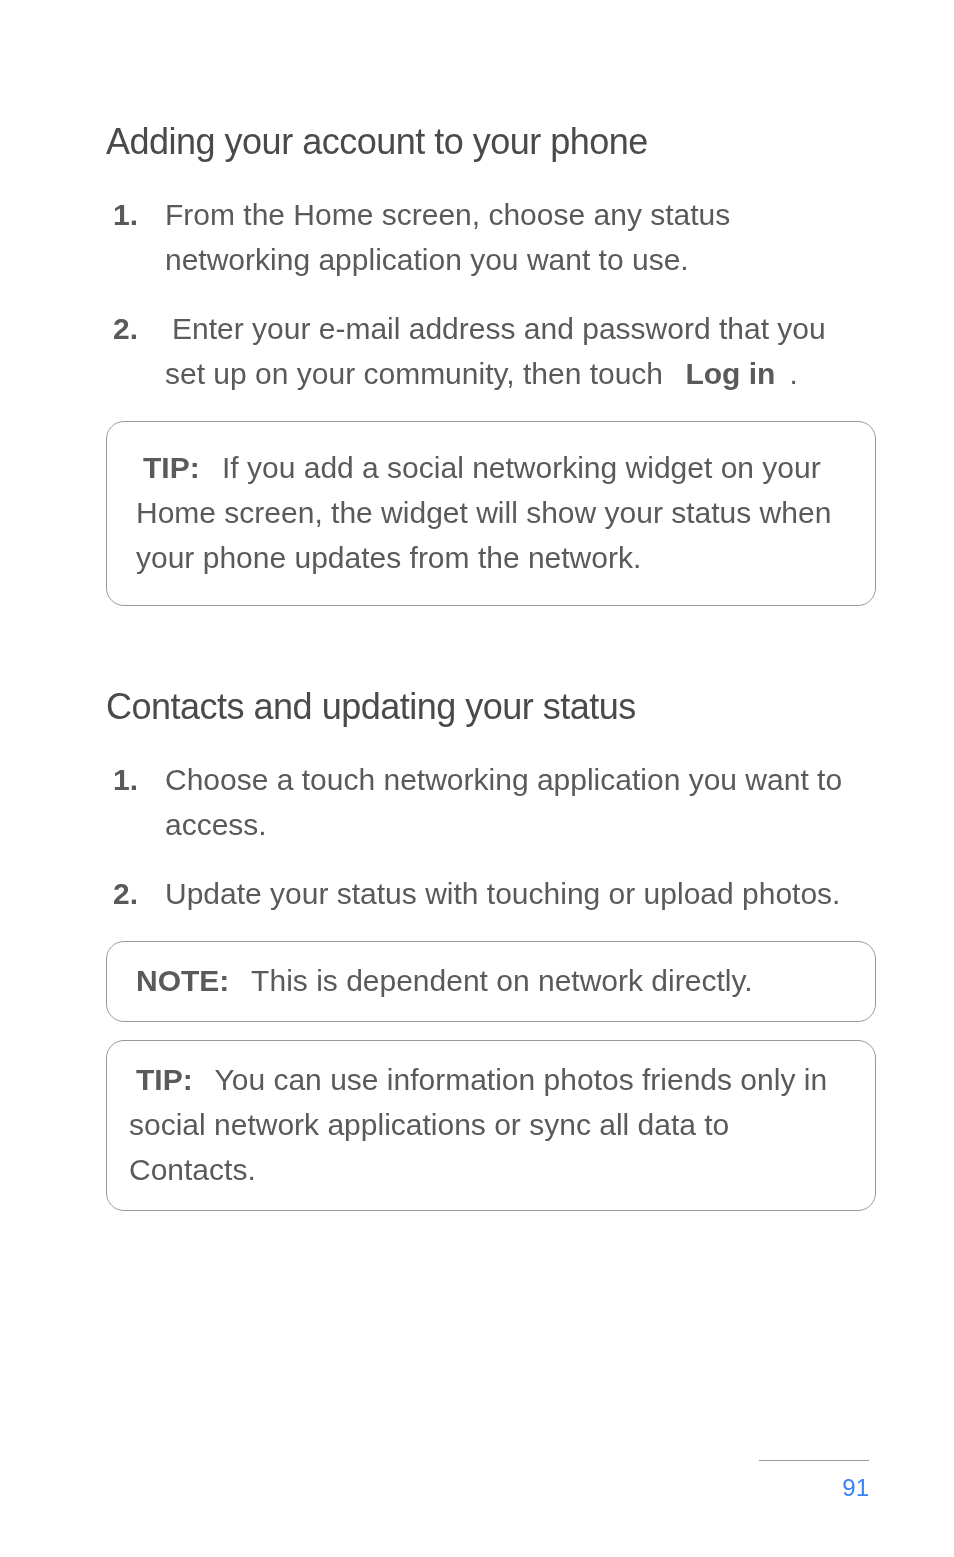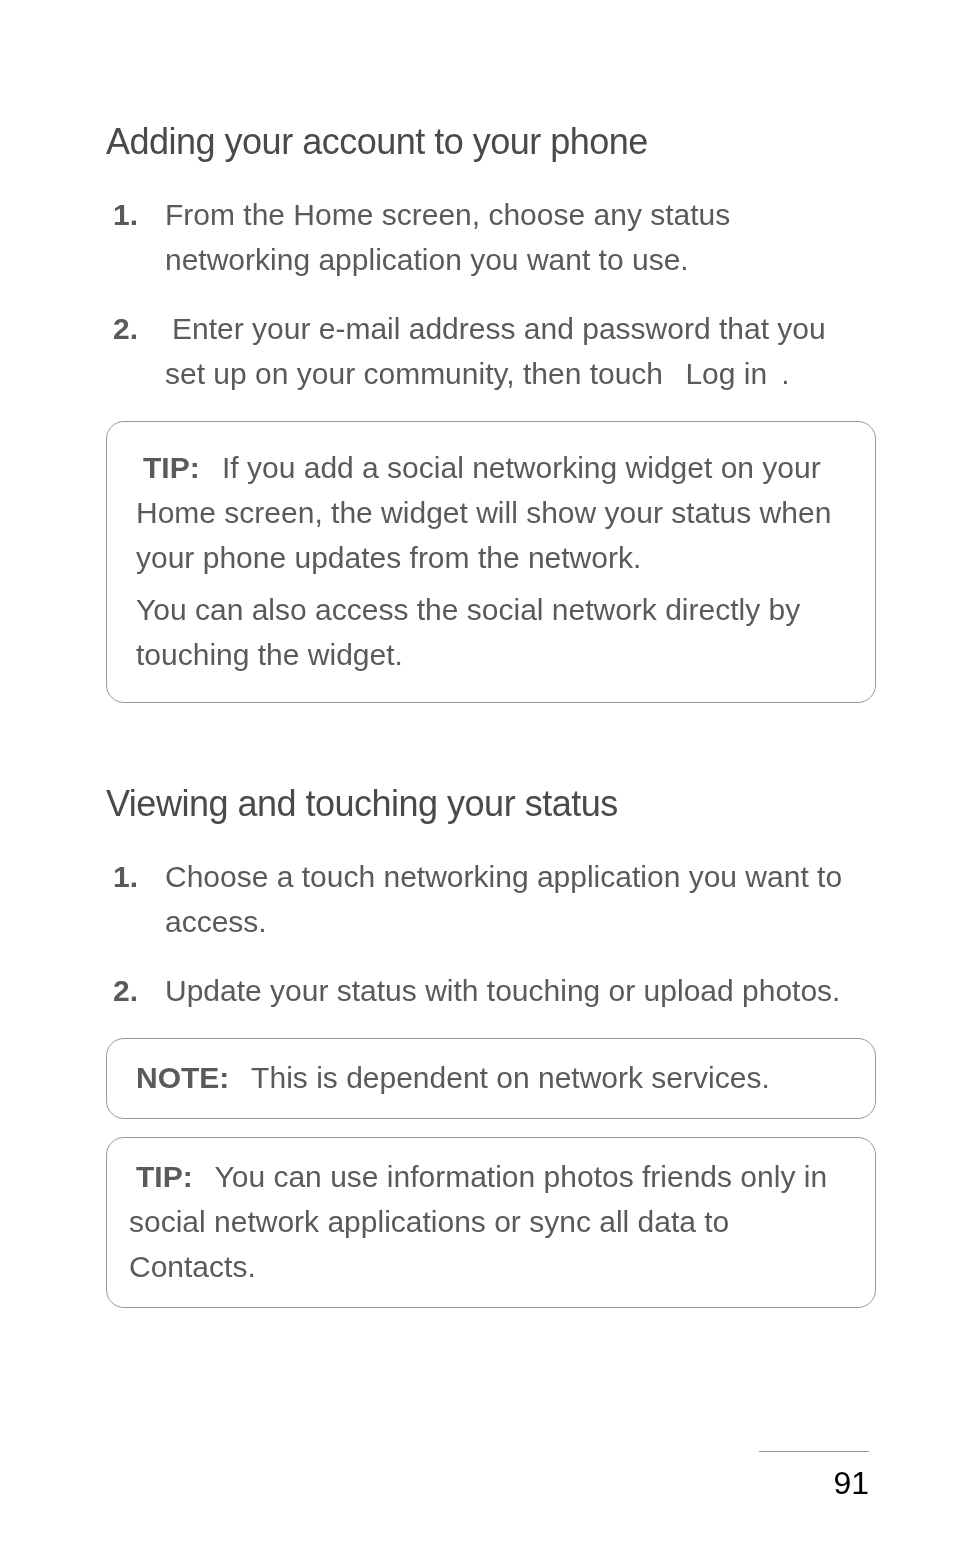--- a/index.html
+++ b/index.html
@@ -34,21 +34,21 @@
     .list-num {
       font-weight: bold;
       min-width: 38px;
       flex-shrink: 0;
     }
     .list-text {
       flex: 1;
       font-weight: normal;
     }
     .bold-inline {
-      font-weight: normal;
+      font-weight: bold;
     }
     .callout {
       border: 1.5px solid #999;
       border-radius: 18px;
       padding: 16px 12px 18px 22px;
       margin-top: 18px;
       margin-bottom: 18px;
       font-size: 30px;
       line-height: 1.5;
       color: #5a5a5a;
@@ -67,22 +67,22 @@
       flex-direction: column;
       align-items: flex-end;
     }
     .footer-line {
       width: 110px;
       height: 1px;
       background: #999;
       margin-bottom: 6px;
     }
     .page-num {
-      font-size: 32px;
-      color: #000000;
+      font-size: 24px;
+      color: #3b82f6;
       font-weight: normal;
     }
   </style>
 </head>
 <body>
 
 <h2 class="heading">Adding your account to your phone</h2>
 
 <div class="list-item">
   <span class="list-num">1.</span>
@@ -93,39 +93,38 @@
   <span class="list-num">2.</span>
   <span class="list-text">
     <span>Enter your e-mail address and password that you set up on your community, then touch </span><span class="bold-inline">Log in</span><span>.</span>
   </span>
 </div>
 
 <div class="callout">
   <div>
     <span class="callout-label">TIP:</span><span> If you add a social networking widget on your Home screen, the widget will show your status when your phone updates from the network.</span>
   </div>
-  <div>You can also access the social network directly by touching the widget.</div>
 </div>
 
 <div class="section-gap"></div>
 
-<h2 class="heading">Viewing and touching your status</h2>
+<h2 class="heading">Contacts and updating your status</h2>
 
 <div class="list-item">
   <span class="list-num">1.</span>
   <span class="list-text">Choose a touch networking application you want to access.</span>
 </div>
 
 <div class="list-item">
   <span class="list-num">2.</span>
   <span class="list-text">Update your status with touching or upload photos.</span>
 </div>
 
 <div class="callout">
-  <span class="callout-label">NOTE:</span><span> This is dependent on network services.</span>
+  <span class="callout-label">NOTE:</span><span> This is dependent on network directly.</span>
 </div>
 
 <div class="callout">
   <span class="callout-label">TIP:</span><span> You can use information photos friends only in social network applications or sync all data to Contacts.</span>
 </div>
 
 <div class="page-footer">
   <div class="footer-line"></div>
   <div class="page-num">91</div>
 </div>

